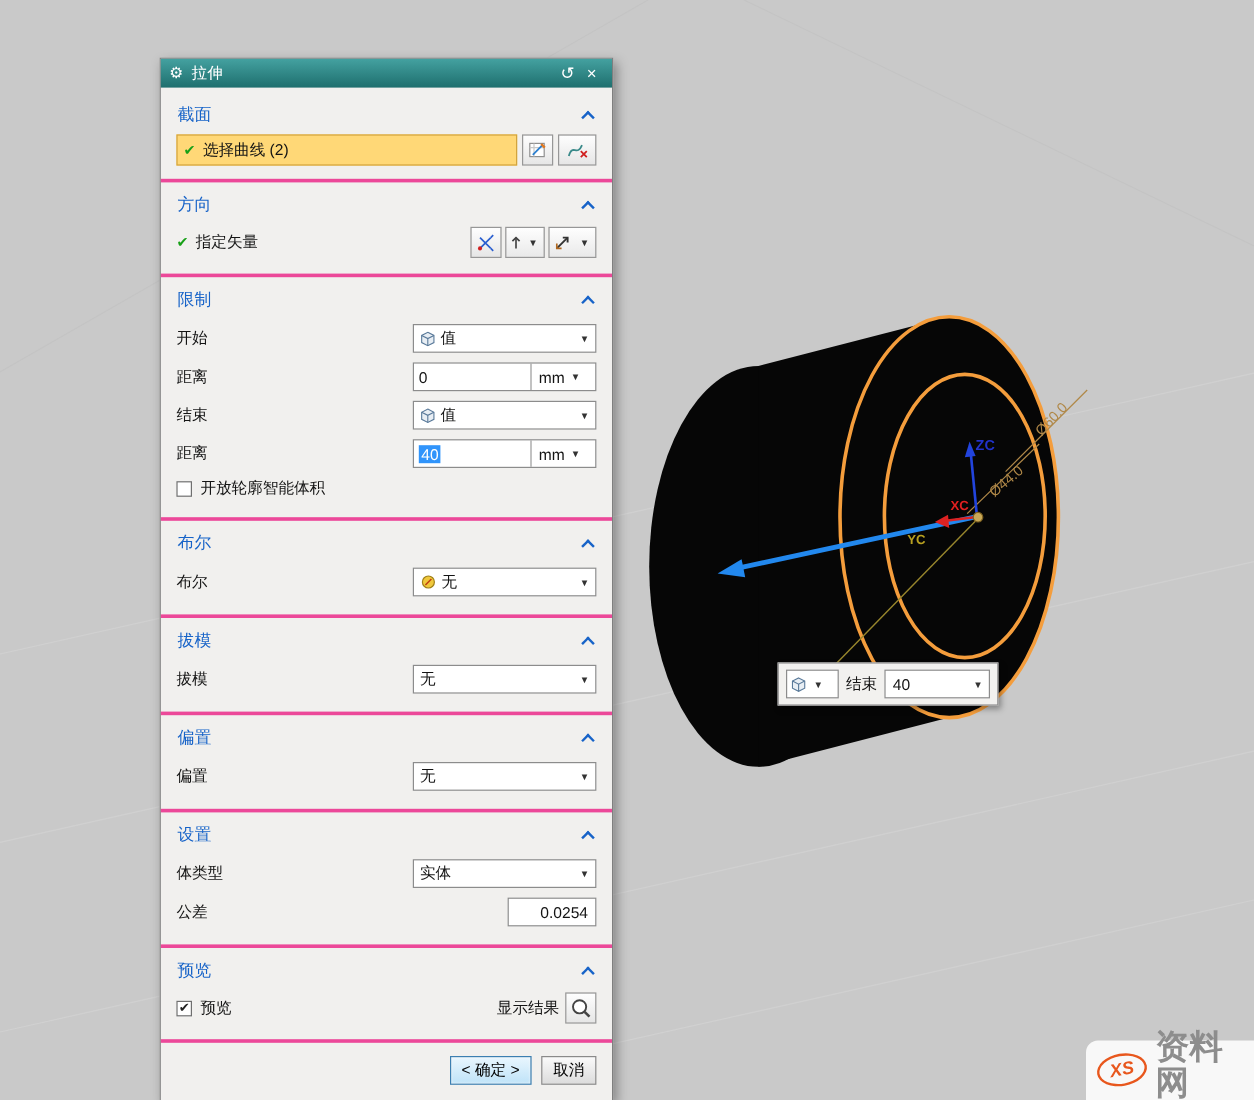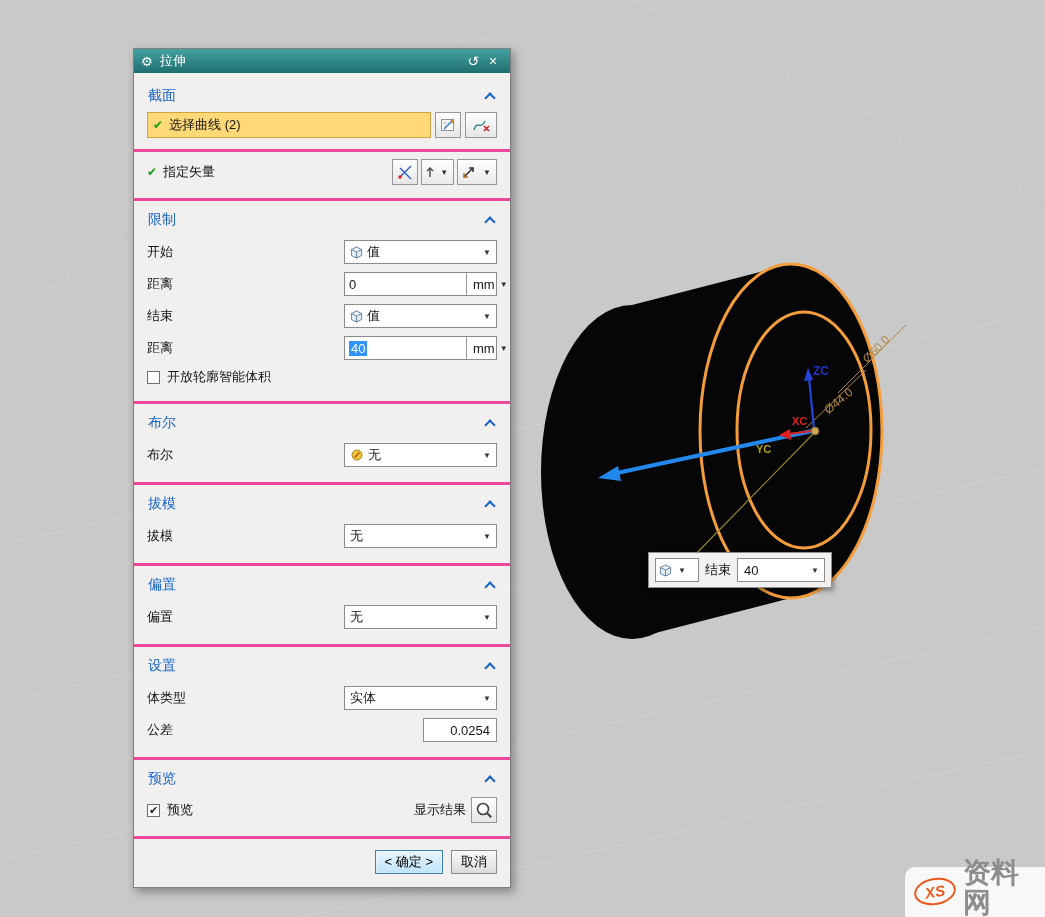--- a/index.html
+++ b/index.html
@@ -37,21 +37,21 @@
   .ctrl-narrow { margin-left:auto; width:74px; }
   .gcheck { color:#17a017; font-size:12px; margin-right:6px; }
 
   .dd { display:flex; align-items:center; height:24px; background:#fff;
         border:1px solid #8c8c8c; padding:0 3px 0 5px; gap:4px; }
   .dd .txt { flex:1; font-size:13px; white-space:nowrap; overflow:hidden; }
   .car { font-size:8px; color:#333; padding:0 2px; }
 
   .valunit { display:flex; align-items:center; height:24px; background:#fff; border:1px solid #8c8c8c; }
   .valunit .val { flex:1; padding:0 4px; font-size:13px; }
-  .valunit .unit { width:30px; align-self:stretch; border-left:1px solid #9a9a9a;
+  .valunit .unit { width:54px; align-self:stretch; border-left:1px solid #9a9a9a;
                    display:flex; align-items:center; padding-left:6px; gap:3px; }
   .sel-text { background:#3094fb; color:#fff; padding:0 2px; }
 
   .sel-row { display:flex; align-items:center; gap:4px; }
   .sel-field { flex:1; height:26px; background:#ffd877; border:1px solid #d2a43e;
                display:flex; align-items:center; padding:0 5px; }
   .icon-btn { width:26px; height:26px; background:linear-gradient(#fefefe,#e6e6e6);
               border:1px solid #979797; display:flex; align-items:center; justify-content:center; }
   .icon-btn.wide { width:32px; gap:1px; }
   .vec-ctrls { margin-left:auto; display:flex; align-items:center; gap:3px; }
@@ -196,20 +196,24 @@
         <div class="icon-btn wide">
           <svg width="19" height="16" viewBox="0 0 19 16">
             <path d="M2 13 C5 2, 9 14, 13 4" fill="none" stroke="#3a8a8a" stroke-width="1.5"></path>
             <path d="M12 9 L17 14 M17 9 L12 14" stroke="#d02020" stroke-width="1.5"></path>
           </svg>
         </div>
       </div>
     </div>
 
     <div class="section">
+      <div class="sec-head">
+        <span class="sec-title">方向</span>
+        <span class="chev"></span>
+      </div>
       <div class="row" style="min-height:30px;">
         <span class="gcheck">✔</span>
         <span class="lbl">指定矢量</span>
         <div class="vec-ctrls">
           <div class="icon-btn">
             <svg width="16" height="16" viewBox="0 0 16 16">
               <path d="M3 13 L12 4 M12 13 L3 4" stroke="#2b5fd0" stroke-width="1.4" fill="none"></path>
               <path d="M12 4 L14 2 M12 13 L14 15" stroke="#2b5fd0" stroke-width="1.4"></path>
               <circle cx="3" cy="13" r="1.7" fill="#d02020"></circle>
             </svg>

